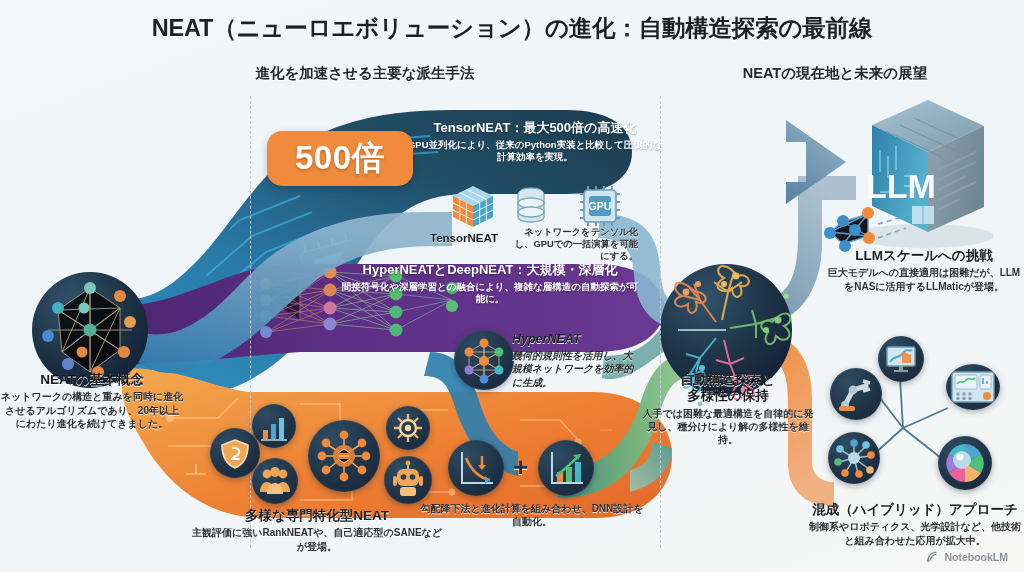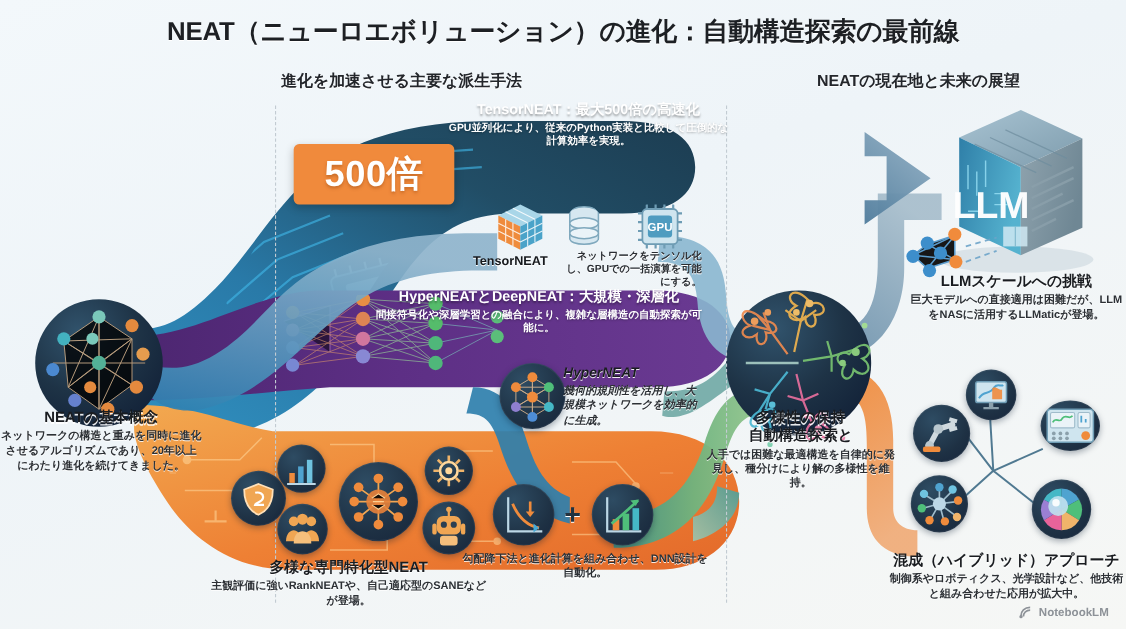--- a/index.html
+++ b/index.html
@@ -38,21 +38,21 @@
   .label.big .t { font-size:13.5px; }
 
   
   .card { position:absolute; text-align:center; color:#fff; }
   .card .ct { font-size:13px; font-weight:bold; line-height:1.2; text-shadow:0 1px 2px rgba(0,0,0,.35); }
   .card .cd { font-size:9.5px; font-weight:bold; line-height:1.34; margin-top:3px; text-shadow:0 1px 2px rgba(0,0,0,.3); }
 
   
   .badge {
     position:absolute; left:267px; top:131px; width:146px; height:55px;
-    background:#f08a3c; border-radius:5px;
+    background:#f08a3c; border-radius:15px;
     box-shadow:0 3px 8px rgba(0,0,0,.22);
     display:flex; align-items:center; justify-content:center;
   }
   .badge span {
     color:#fff; font-size:33px; font-weight:bold; letter-spacing:0.5px;
     text-shadow:0 2px 3px rgba(120,50,0,.35);
   }
 
   
   .icirc {
@@ -453,21 +453,21 @@
     </g>
   </svg>
 
   <div class="dash" style="left:250px;"></div>
   <div class="dash" style="left:660px;"></div>
 
   <div class="main-title">NEAT（ニューロエボリューション）の進化：自動構造探索の最前線</div>
   <div class="sec-head" id="sec-right">NEATの現在地と未来の展望</div>
   <div class="sec-head" id="sec-left">進化を加速させる主要な派生手法</div>
 
-  <div class="card" style="left:404px; top:92px; width:262px;">
+  <div class="card" style="left:404px; top:120px; width:262px;">
     <div class="ct">TensorNEAT：最大500倍の高速化</div>
     <div class="cd">GPU並列化により、従来のPython実装と比較して圧倒的な計算効率を実現。</div>
   </div>
 
   <div class="card" style="left:340px; top:262px; width:300px;">
     <div class="ct">HyperNEATとDeepNEAT：大規模・深層化</div>
     <div class="cd">間接符号化や深層学習との融合により、複雑な層構造の自動探索が可能に。</div>
   </div>
 
   <div class="badge">
@@ -643,22 +643,22 @@
       <rect x="9" y="20" width="4" height="10" rx="2" fill="#f0a653"></rect>
       <rect x="35" y="20" width="4" height="10" rx="2" fill="#f0a653"></rect>
     </svg>
   </div>
   <div class="label big" style="left:188px; top:508px; width:258px;">
     <div class="t">多様な専門特化型NEAT</div>
     <div class="d">主観評価に強いRankNEATや、自己適応型のSANEなどが登場。</div>
   </div>
 
   <div class="label big" style="left:640px; top:372px; width:176px;">
+    <div class="t">自動構造探索と</div>
     <div class="t">多様性の保持</div>
-    <div class="t">自動構造探索と</div>
     <div class="d">人手では困難な最適構造を自律的に発見し、種分けにより解の多様性を維持。</div>
   </div>
 
   <div class="label big" style="left:824px; top:248px; width:200px;">
     <div class="t">LLMスケールへの挑戦</div>
     <div class="d">巨大モデルへの直接適用は困難だが、LLMをNASに活用するLLMaticが登場。</div>
   </div>
 
   <div class="icirc" style="left:878px; top:336px; width:46px; height:46px;">
     <svg viewBox="0 0 46 46">

